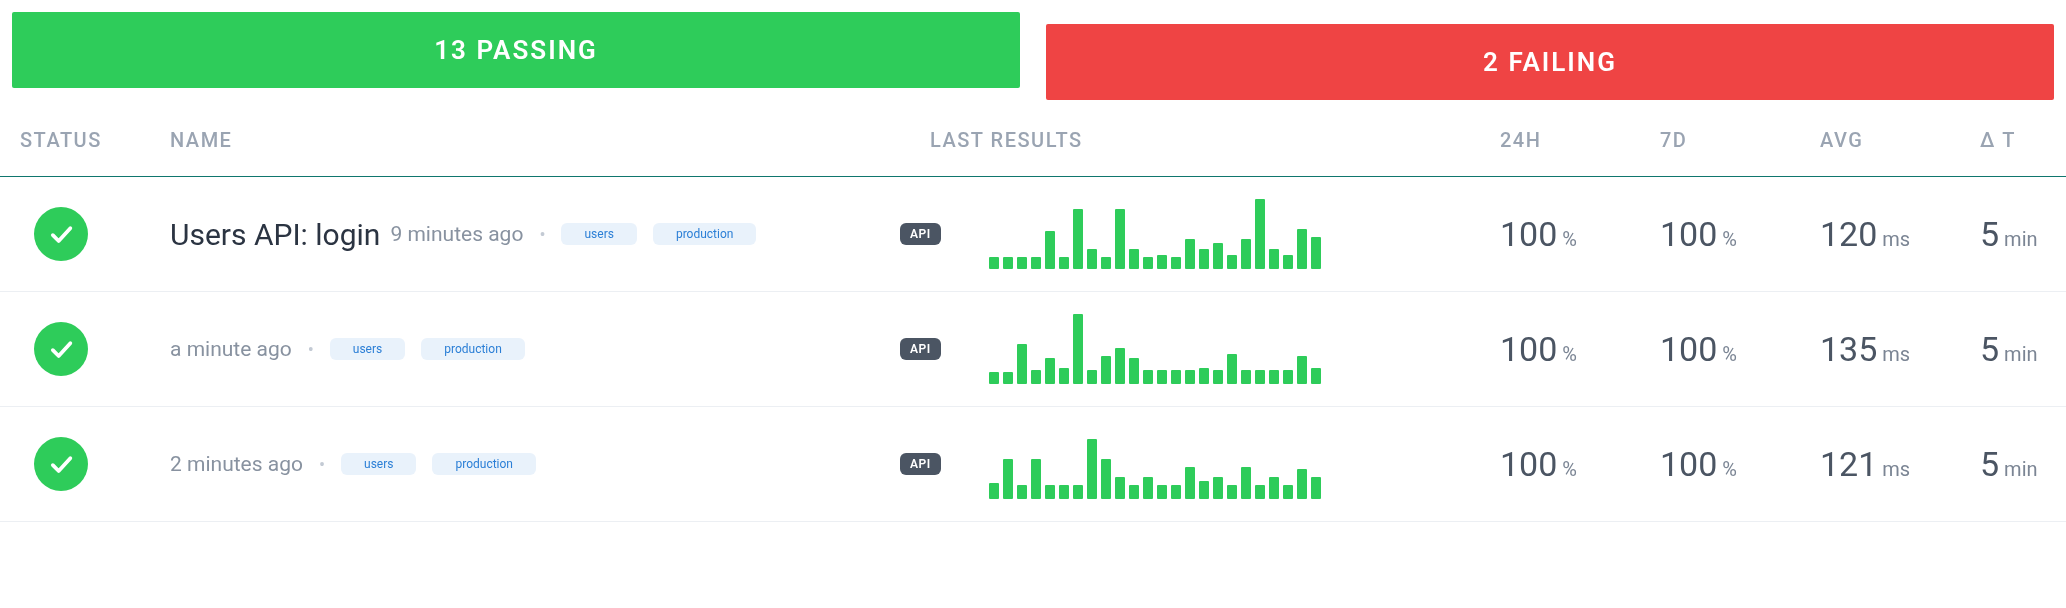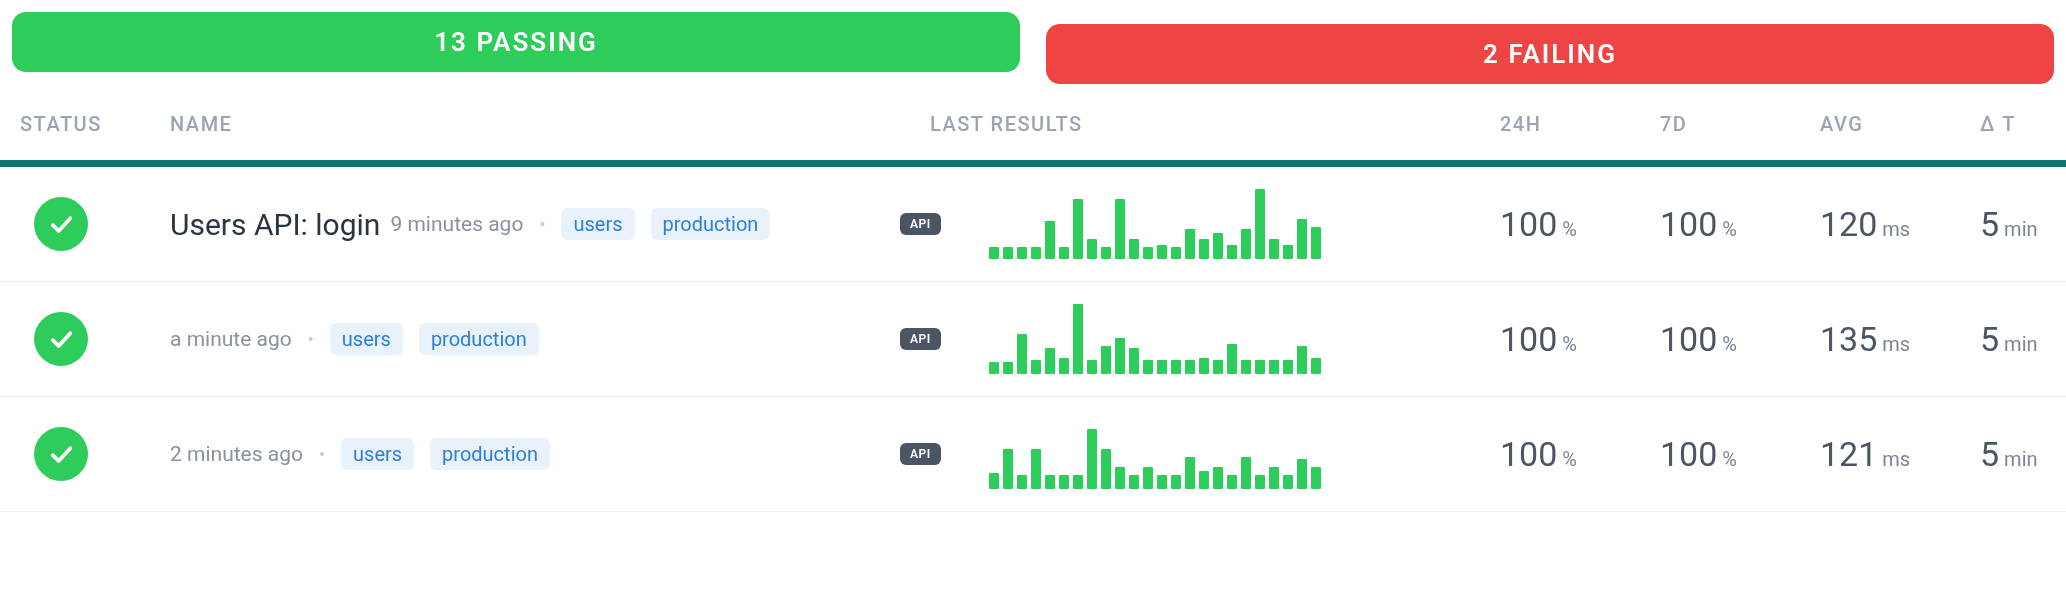--- a/index.html
+++ b/index.html
@@ -9,43 +9,43 @@
     color: #303948;
     width: 2066px;
   }
   .summary-bar {
     display: flex;
     gap: 26px;
     padding: 12px 12px 10px 12px;
   }
   .summary-pill {
     flex: 1;
-    height: 60px;
-    border-radius: 14px;
+    height: 76px;
+    border-radius: 2px;
     display: flex;
     align-items: center;
     justify-content: center;
     font-size: 26px;
     font-weight: 600;
     letter-spacing: 2px;
     color: #fff;
     cursor: pointer;
   }
   .pill-pass { background: #2ecc5a; }
   .pill-fail { background: #ef4444; margin-top: 12px; }
 
   .table { width: 100%; }
   .thead, .row {
     display: grid;
     grid-template-columns: 170px 720px 610px 160px 160px 160px 1fr;
     align-items: center;
   }
   .thead {
     padding: 18px 0 24px 0;
-    border-bottom: 7px solid #0f766e;
+    border-bottom: 1px solid #0f766e;
   }
   .th {
     font-size: 20px;
     font-weight: 500;
     letter-spacing: 1.5px;
     color: #9aa4b2;
   }
   .th-status { padding-left: 20px; }
   .th-lastresults { padding-left: 40px; }
 
@@ -69,22 +69,22 @@
   }
   .status-badge svg { width: 28px; height: 28px; }
 
   .name-cell { display: flex; flex-direction: row; gap: 10px; }
   .name-title { font-size: 30px; font-weight: 400; color: #2b3442; }
   .meta-line { display: flex; align-items: center; gap: 16px; font-size: 21px; color: #8892a0; }
   .dot { color: #c3cad4; font-size: 18px; }
   .tag {
     background: #e9f2fb;
     color: #2b7fd6;
-    font-size: 20px;
-    padding: 4px 12px;
+    font-size: 12px;
+    padding: 4px 23px;
     border-radius: 6px;
   }
 
   .lastresults-cell {
     display: flex;
     align-items: center;
     gap: 48px;
     padding-left: 10px;
   }
   .api-chip {

